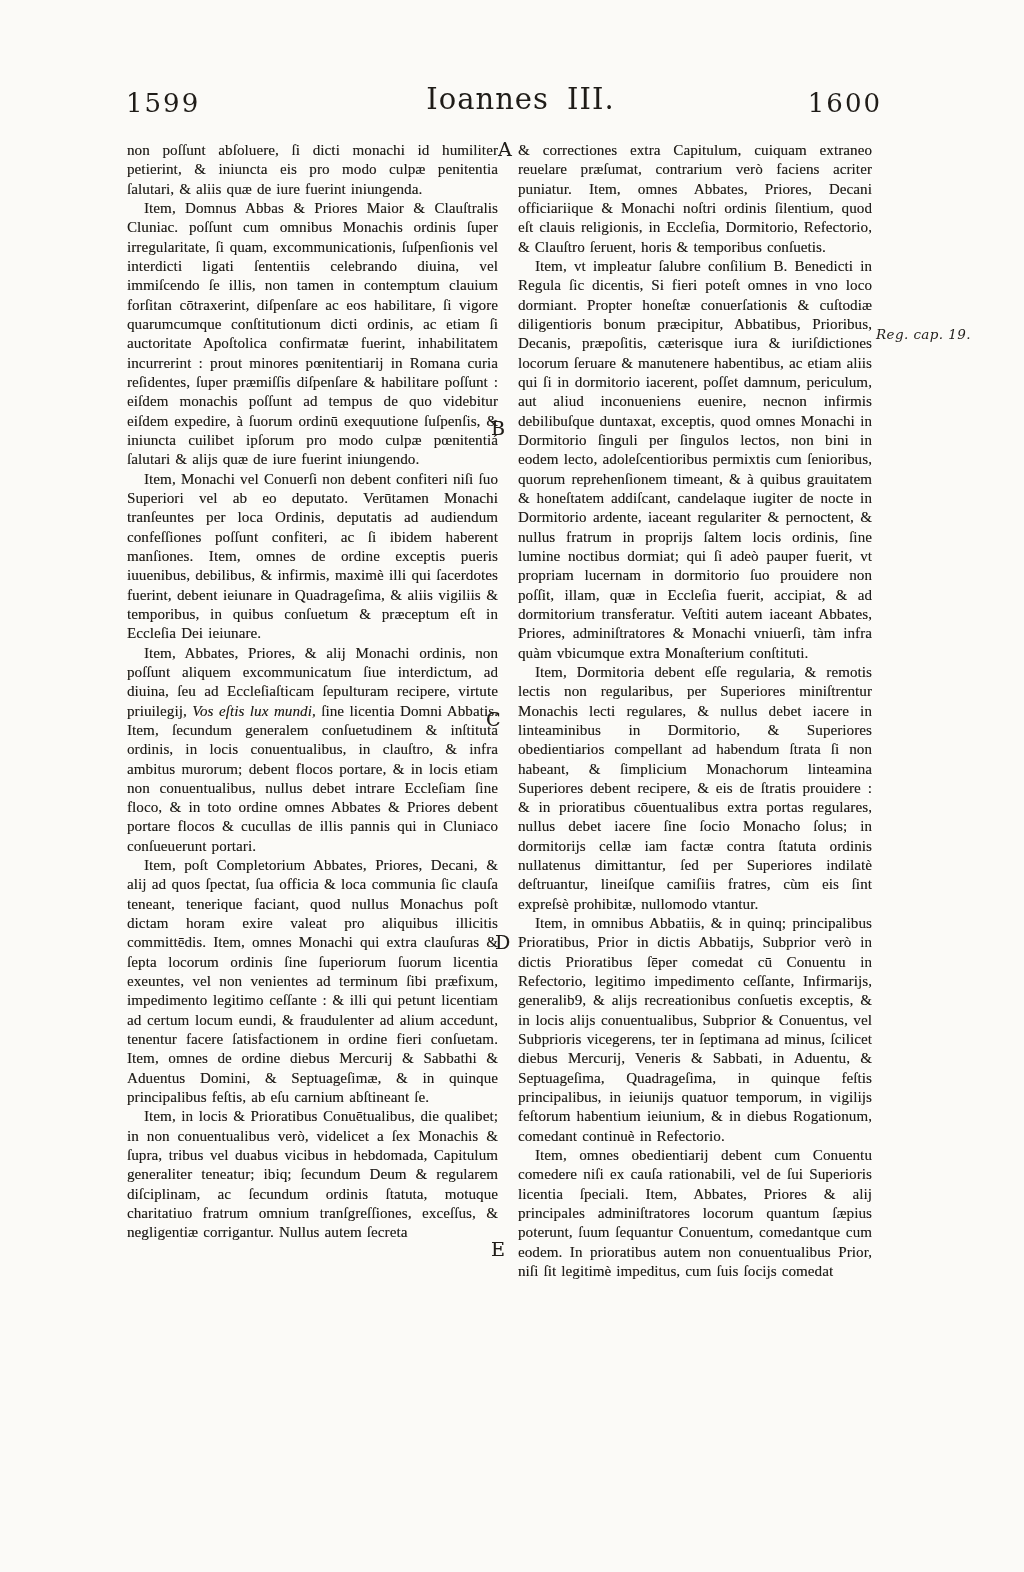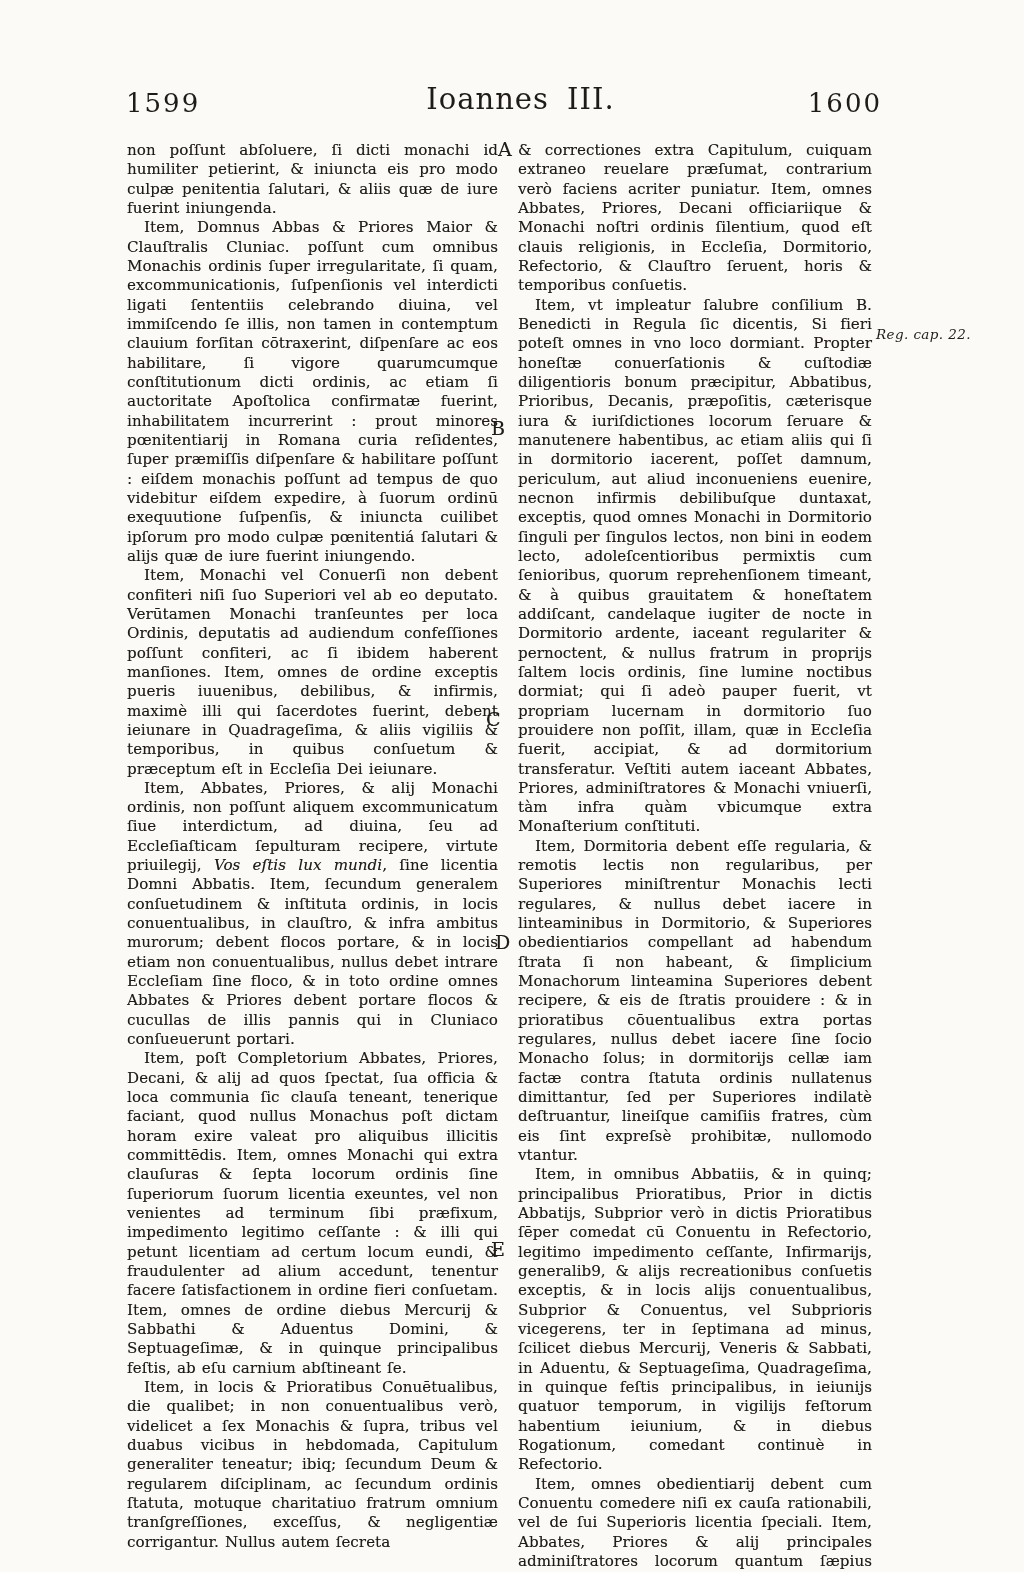--- a/index.html
+++ b/index.html
@@ -43,21 +43,21 @@
     text-align:justify;
     font-size:15px;
     line-height:19.33px;
     word-spacing:1.2px;
     letter-spacing:0.1px;
     hyphens:none;
     text-shadow:0.2px 0.2px 0.3px rgba(25,20,12,0.45);
   }
   .column.left{left:127px;width:371px;}
   .column.right{left:518px;width:354px;}
-  .para{margin:0;}
+  .para{margin:0;font-family:Liberation Serif, serif;}
   .para.indent{text-indent:17px;}
   .italic{font-style:italic;}
   .margin-letter{
     position:absolute;
     font-size:19px;
     color:var(--ink);
     text-shadow:0.2px 0.2px 0.3px rgba(25,20,12,0.45);
   }
   .margin-note{
     position:absolute;
@@ -95,14 +95,14 @@
     </div>
 
   <div id="margin-letters">
       <div class="margin-letter" style="left: 498px; top: 138px;">A</div>
       <div class="margin-letter" style="left: 491px; top: 417px;">B</div>
       <div class="margin-letter" style="left: 486px; top: 708px;">C</div>
       <div class="margin-letter" style="left: 495px; top: 931px;">D</div>
       <div class="margin-letter" style="left: 491px; top: 1238px;">E</div>
     </div>
 
-  <span class="margin-note">Reg. cap. 22.</span>
+  <span class="margin-note">Reg. cap. 19.</span>
 </div>
 
 </body></html>

